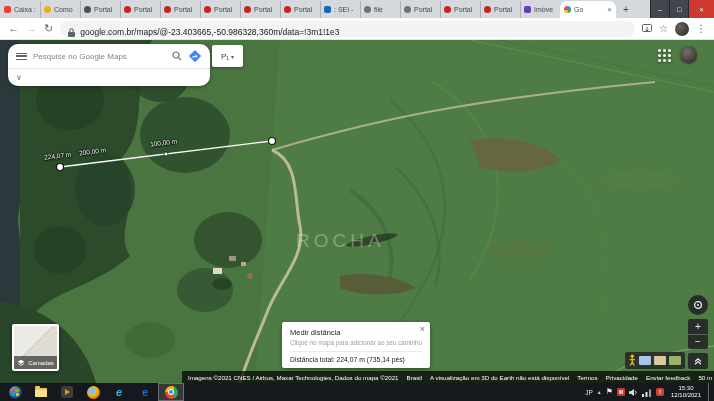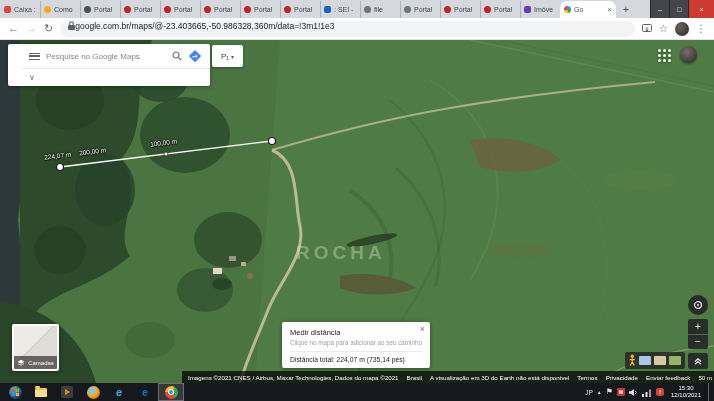--- a/index.html
+++ b/index.html
@@ -26,37 +26,37 @@
   .newtab { width:16px; height:16px; border-radius:50%; display:flex; align-items:center; justify-content:center;
             font-size:10px; color:#45494e; margin:0 2px 1px 2px; }
   .win-controls { margin-left:auto; align-self:stretch; display:flex; align-items:stretch; background:#2e3236; }
   .win-btn { width:19px; display:flex; align-items:center; justify-content:center; font-size:7px; color:#fff; background:#43474d; border-left:1px solid #24272a; }
   .win-btn.close { width:26px; background:#cf3a30; }
 
   
   .toolbar { height:22px; background:#fff; display:flex; align-items:center; gap:7px; padding:0 8px; border-bottom:1px solid #dfe1e5; }
   .nav-ic { font-size:11px; color:#5f6368; line-height:1; }
   .nav-ic.disabled { opacity:.4; }
-  .omnibox { flex:1; height:16px; background:#f1f3f4; border-radius:8px; display:flex; align-items:flex-start; padding:0 8px; }
+  .omnibox { flex:1; height:16px; background:#f1f3f4; border-radius:8px; display:flex; align-items:flex-end; gap:5px; padding:0 8px; }
   .url { font-size:8.5px; color:#202124; white-space:nowrap; overflow:hidden; }
   .tb-right { display:flex; align-items:center; gap:7px; }
   .star { font-size:10px; color:#5f6368; }
   .dots { font-size:10px; color:#5f6368; }
   .tb-avatar { width:14px; height:14px; border-radius:50%; background:radial-gradient(circle at 35% 35%, #6b645c, #262422); }
 
   
   .map-area { position:relative; width:714px; height:343px; overflow:hidden; }
   .map-bg { position:absolute; inset:0; }
   .overlay-svg { position:absolute; inset:0; }
 
   .watermark { position:absolute; left:296px; top:190px; font-size:19px; letter-spacing:4px;
-               color:rgba(235,240,233,.34); font-weight:700;margin-top:12px; }
-
-  .search-card { position:absolute; left:8px; top:4px; width:202px; background:#fff; border-radius:2px;
-                 box-shadow:0 1px 4px rgba(0,0,0,.35);padding-left:13px; }
+               color:rgba(235,240,233,.34); font-weight:400; }
+
+  .search-card { position:absolute; left:8px; top:4px; width:202px; background:#fff; border-radius:10px;
+                 box-shadow:0 1px 4px rgba(0,0,0,.35); }
   .search-row { height:24px; display:flex; align-items:center; gap:6px; padding:0 8px; }
   .hamburger { width:11px; height:7px; border-top:1.5px solid #5f6368; border-bottom:1.5px solid #5f6368; position:relative; flex:none; }
   .hamburger::after { content:""; position:absolute; left:0; right:0; top:1.5px; height:1.5px; background:#5f6368; }
   .search-input { flex:1; border:none; outline:none; font-size:8px; color:#202124; font-family:"Liberation Sans",sans-serif; min-width:0; background:transparent; }
   .search-input::placeholder { color:#80868b; }
   .suggest-row { border-top:1px solid #e8eaed; display:flex; align-items:center; gap:8px; padding:4px 8px; }
   .chev { color:#70757a; font-size:8px; }
   .suggest-text { font-size:7.5px; line-height:9px; color:#70757a; }
 
   .profile-chip { position:absolute; left:212px; top:5px; width:31px; height:22px; background:#fff; border-radius:2px;

